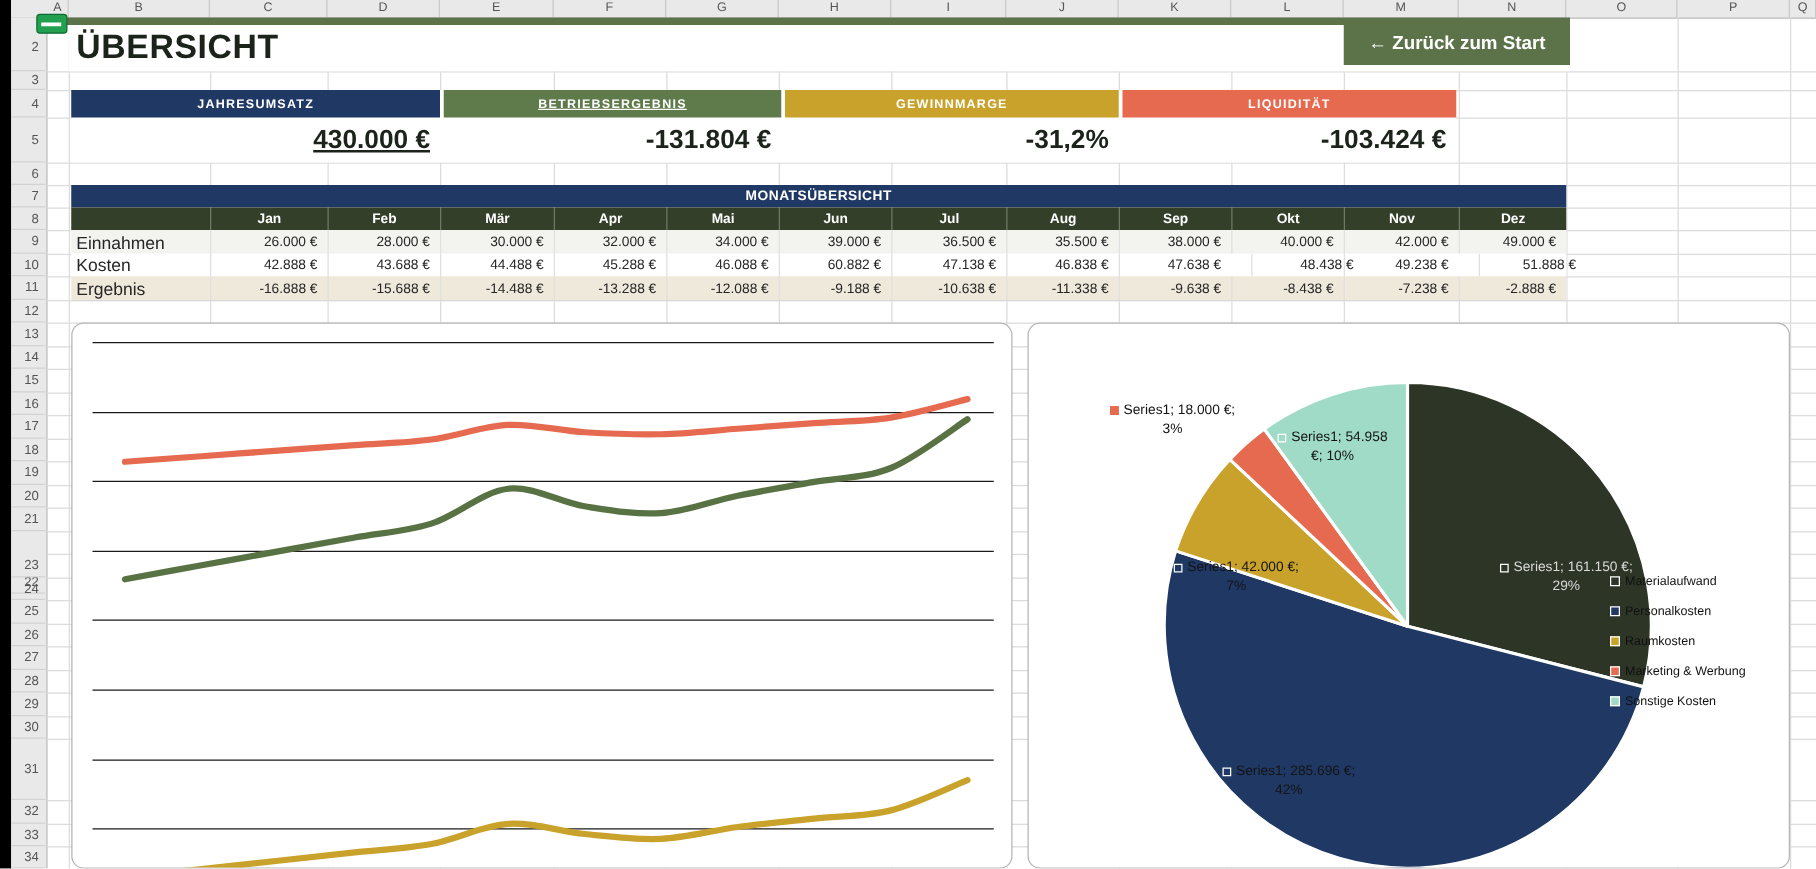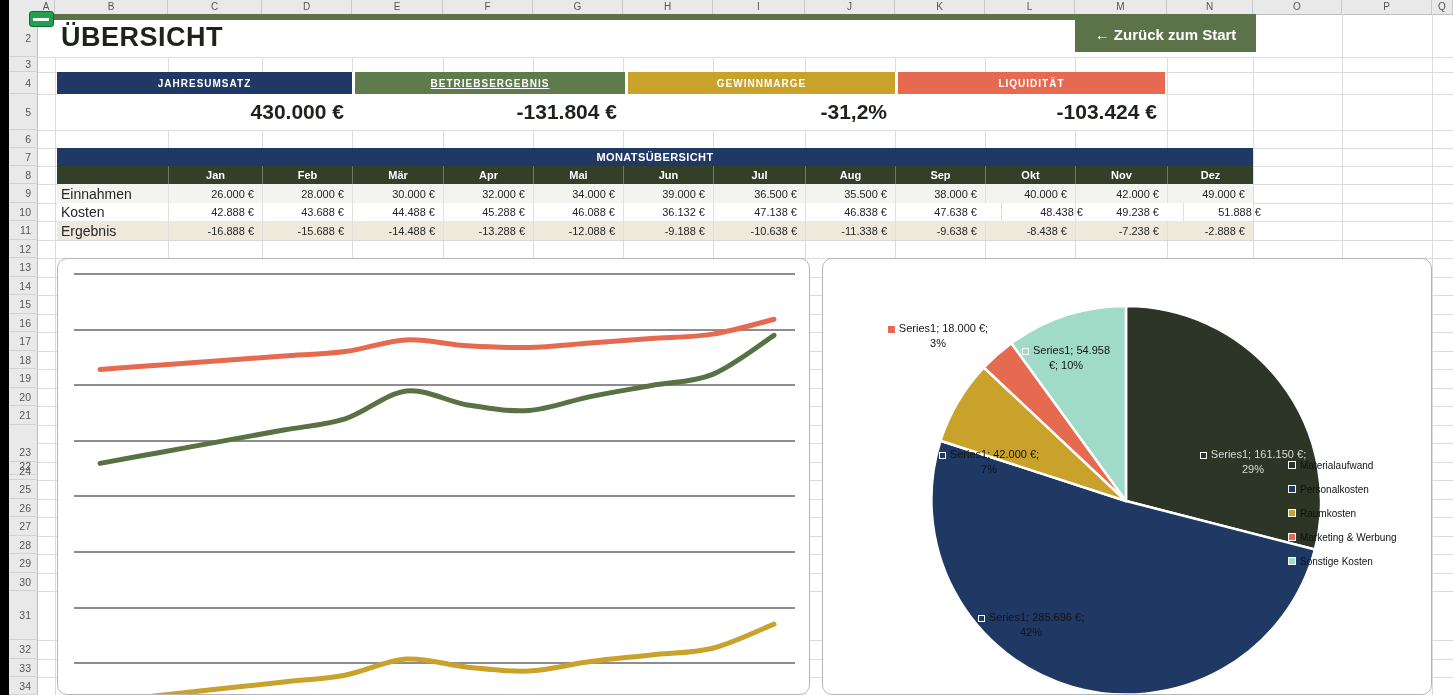--- a/index.html
+++ b/index.html
@@ -168,21 +168,21 @@
 
   <div class="abs title-block">
     <div class="page-title">ÜBERSICHT</div>
   </div>
 
   <button class="abs back-btn">← Zurück zum Start</button>
 
   <div class="abs kpi-block" id="kpiblock">
       <div style="position: absolute; left: 0px; top: 0px; width: 295px; height: 58px;">
         <div class="kpi-head" style="left: 0px; width: 295px; background: rgb(31, 56, 100);">JAHRESUMSATZ</div>
-        <div class="kpi-val" style="left: 0px; width: 295px;">430.000 €</div>
+        <div class="kpi-val" style="left: 0px; width: 295px; text-decoration: underline;">430.000 €</div>
       </div>
       <div style="position: absolute; left: 298px; top: 0px; width: 270px; height: 58px;">
         <div class="kpi-head" style="left: 0px; width: 270px; background: rgb(95, 122, 75); text-decoration: underline;">BETRIEBSERGEBNIS</div>
         <div class="kpi-val" style="left: 0px; width: 270px;">-131.804 €</div>
       </div>
       <div style="position: absolute; left: 571px; top: 0px; width: 267px; height: 58px;">
         <div class="kpi-head" style="left: 0px; width: 267px; background: rgb(201, 162, 43);">GEWINNMARGE</div>
         <div class="kpi-val" style="left: 0px; width: 267px;">-31,2%</div>
       </div>
       <div style="position: absolute; left: 841px; top: 0px; width: 267px; height: 58px;">
@@ -222,21 +222,21 @@
         <div class="data-cell" style="left: 1018px; width: 92px;">42.000 €</div>
         <div class="data-cell" style="left: 1110px; width: 86px;">49.000 €</div>
       </div>
       <div class="data-row" style="top: 55px; height: 18px; background: rgb(255, 255, 255);">
         <div class="row-label" style="width: 111px;">Kosten</div>
         <div class="data-cell" style="left: 111px; width: 94px;">42.888 €</div>
         <div class="data-cell" style="left: 205px; width: 90px;">43.688 €</div>
         <div class="data-cell" style="left: 295px; width: 91px;">44.488 €</div>
         <div class="data-cell" style="left: 386px; width: 90px;">45.288 €</div>
         <div class="data-cell" style="left: 476px; width: 90px;">46.088 €</div>
-        <div class="data-cell" style="left: 566px; width: 90px;">36.132 €</div>
+        <div class="data-cell" style="left: 566px; width: 90px;">60.882 €</div>
         <div class="data-cell" style="left: 656px; width: 92px;">47.138 €</div>
         <div class="data-cell" style="left: 748px; width: 90px;">46.838 €</div>
         <div class="data-cell" style="left: 838px; width: 90px;">47.638 €</div>
         <div class="data-cell" style="left: 928px; width: 90px; margin-left: 16px;">48.438 €</div>
         <div class="data-cell" style="left: 1018px; width: 92px;">49.238 €</div>
         <div class="data-cell" style="left: 1126px; width: 86px;">51.888 €</div>
       </div>
       <div class="data-row" style="top: 73px; height: 19px; background: rgb(239, 233, 220);">
         <div class="row-label" style="width: 111px;">Ergebnis</div>
         <div class="data-cell" style="left: 111px; width: 94px;">-16.888 €</div>

